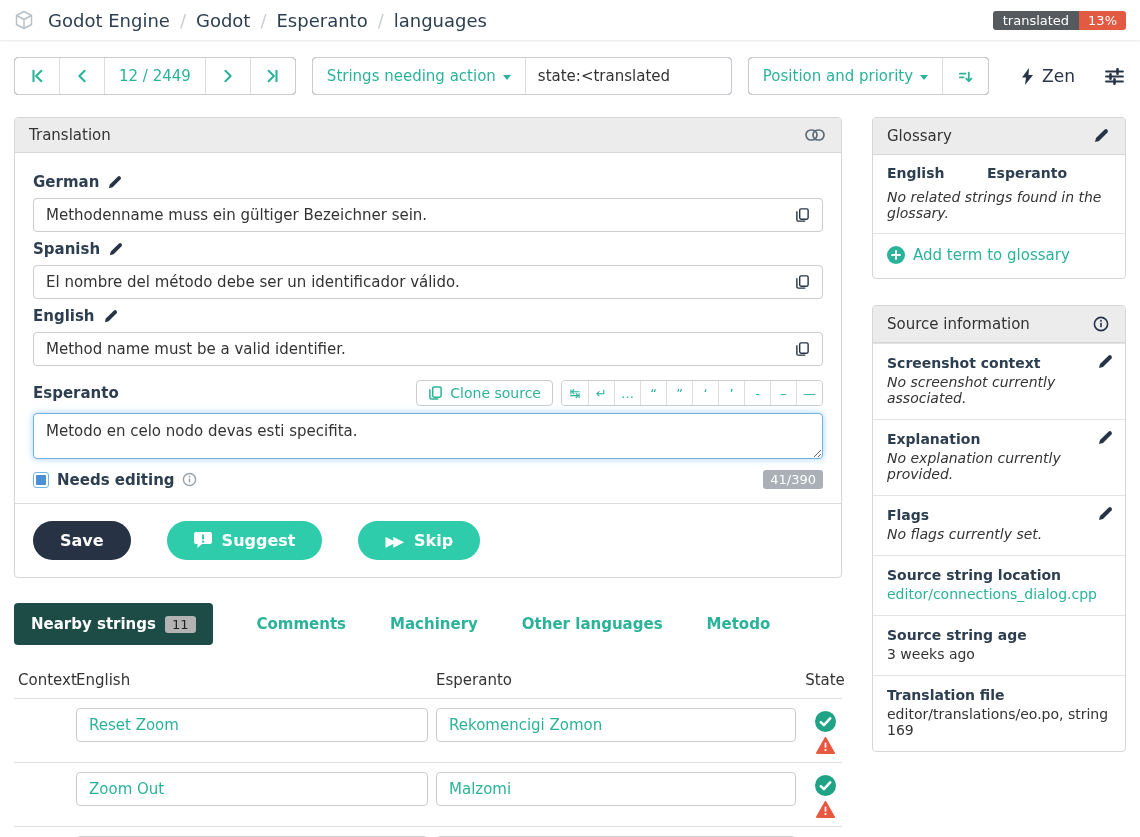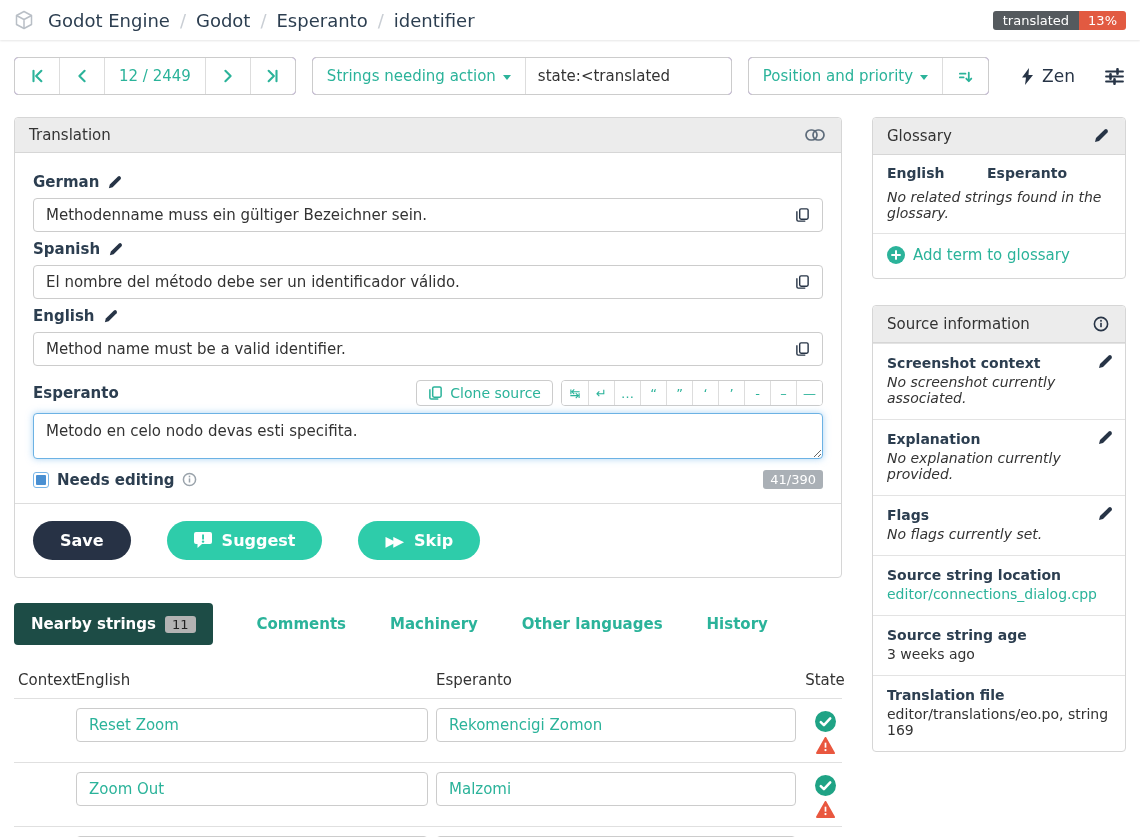--- a/index.html
+++ b/index.html
@@ -139,21 +139,21 @@
           <path d="M10 1.5 17.5 5.5 v9 L10 18.5 2.5 14.5 v-9 Z"></path>
           <path d="M2.5 5.5 10 9.5 17.5 5.5 M10 9.5 V18.5"></path>
         </svg>
     </span>
     <a>Godot Engine</a>
     <span class="crumb-sep">/</span>
     <a>Godot</a>
     <span class="crumb-sep">/</span>
     <a>Esperanto</a>
     <span class="crumb-sep">/</span>
-    <a>identifier</a>
+    <a>languages</a>
   </div>
   <div class="state-badge">
     <span class="lbl">translated</span>
     <span class="val">13%</span>
   </div>
 </div>
 
 <div class="toolbar">
   <div class="btn-group">
     <button class="btn icon-btn">
@@ -353,21 +353,21 @@
     </div>
 
     <div class="tabs">
       <button class="tab active">
         <span>Nearby strings</span>
         <span class="tab-badge">11</span>
       </button>
       <button class="tab">Comments</button>
       <button class="tab">Machinery</button>
       <button class="tab">Other languages</button>
-      <button class="tab">History</button>
+      <button class="tab">Metodo</button>
     </div>
 
     <div class="nearby">
       <div class="nt-head">
         <span class="col-context">Context</span>
         <span class="col-english">English</span>
         <span class="col-esperanto">Esperanto</span>
         <span class="col-state" style="padding-top:0">State</span>
       </div>
 

